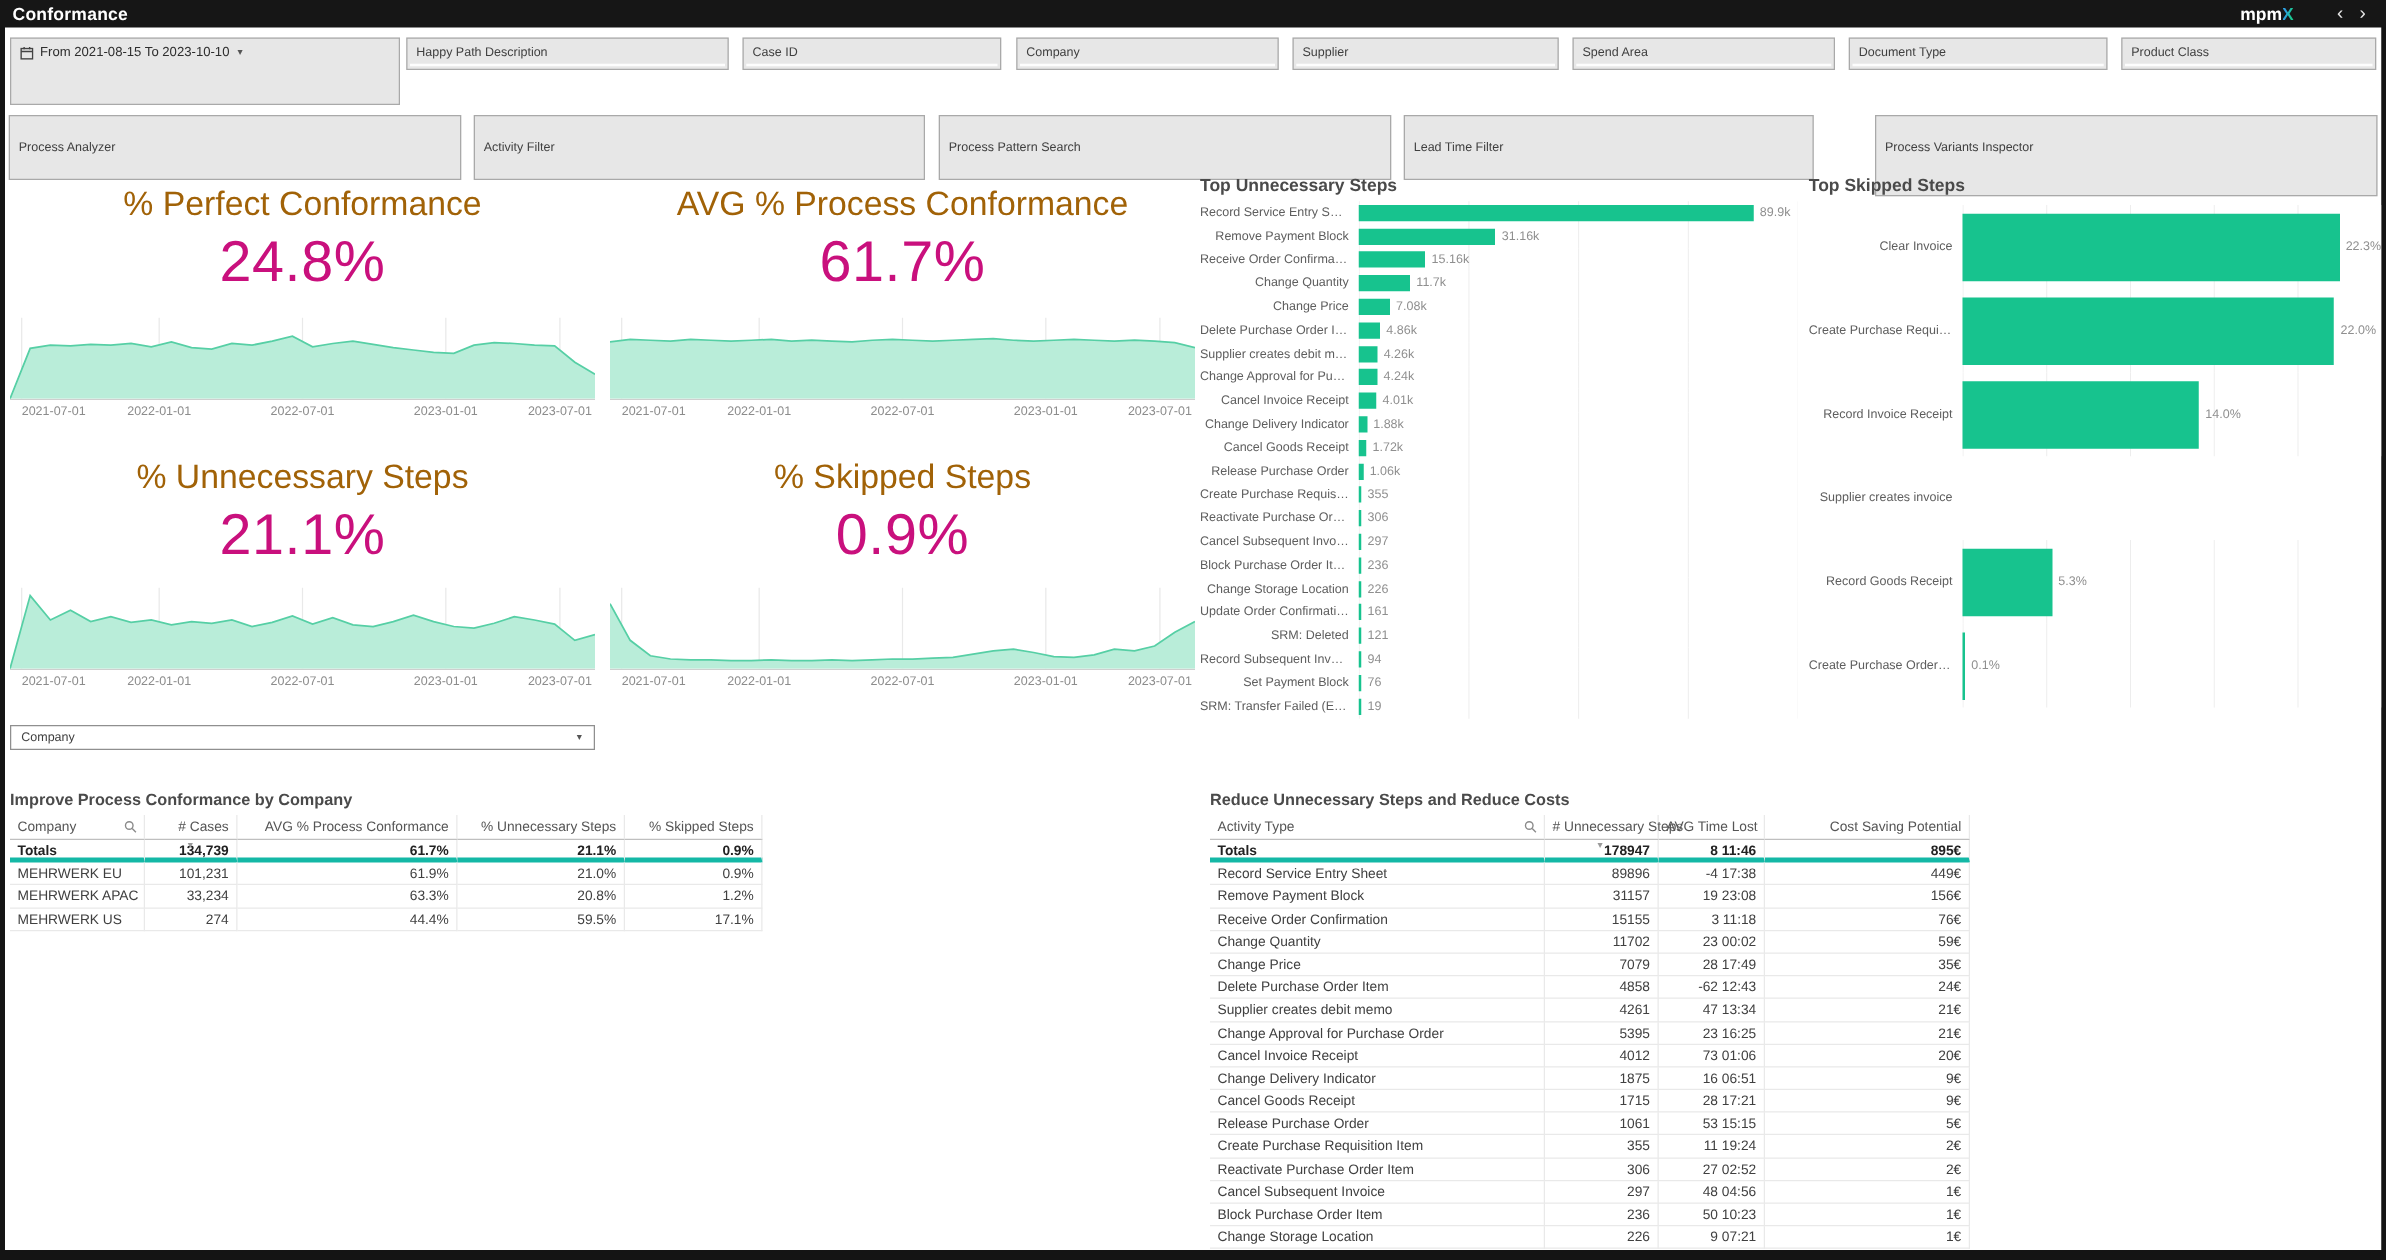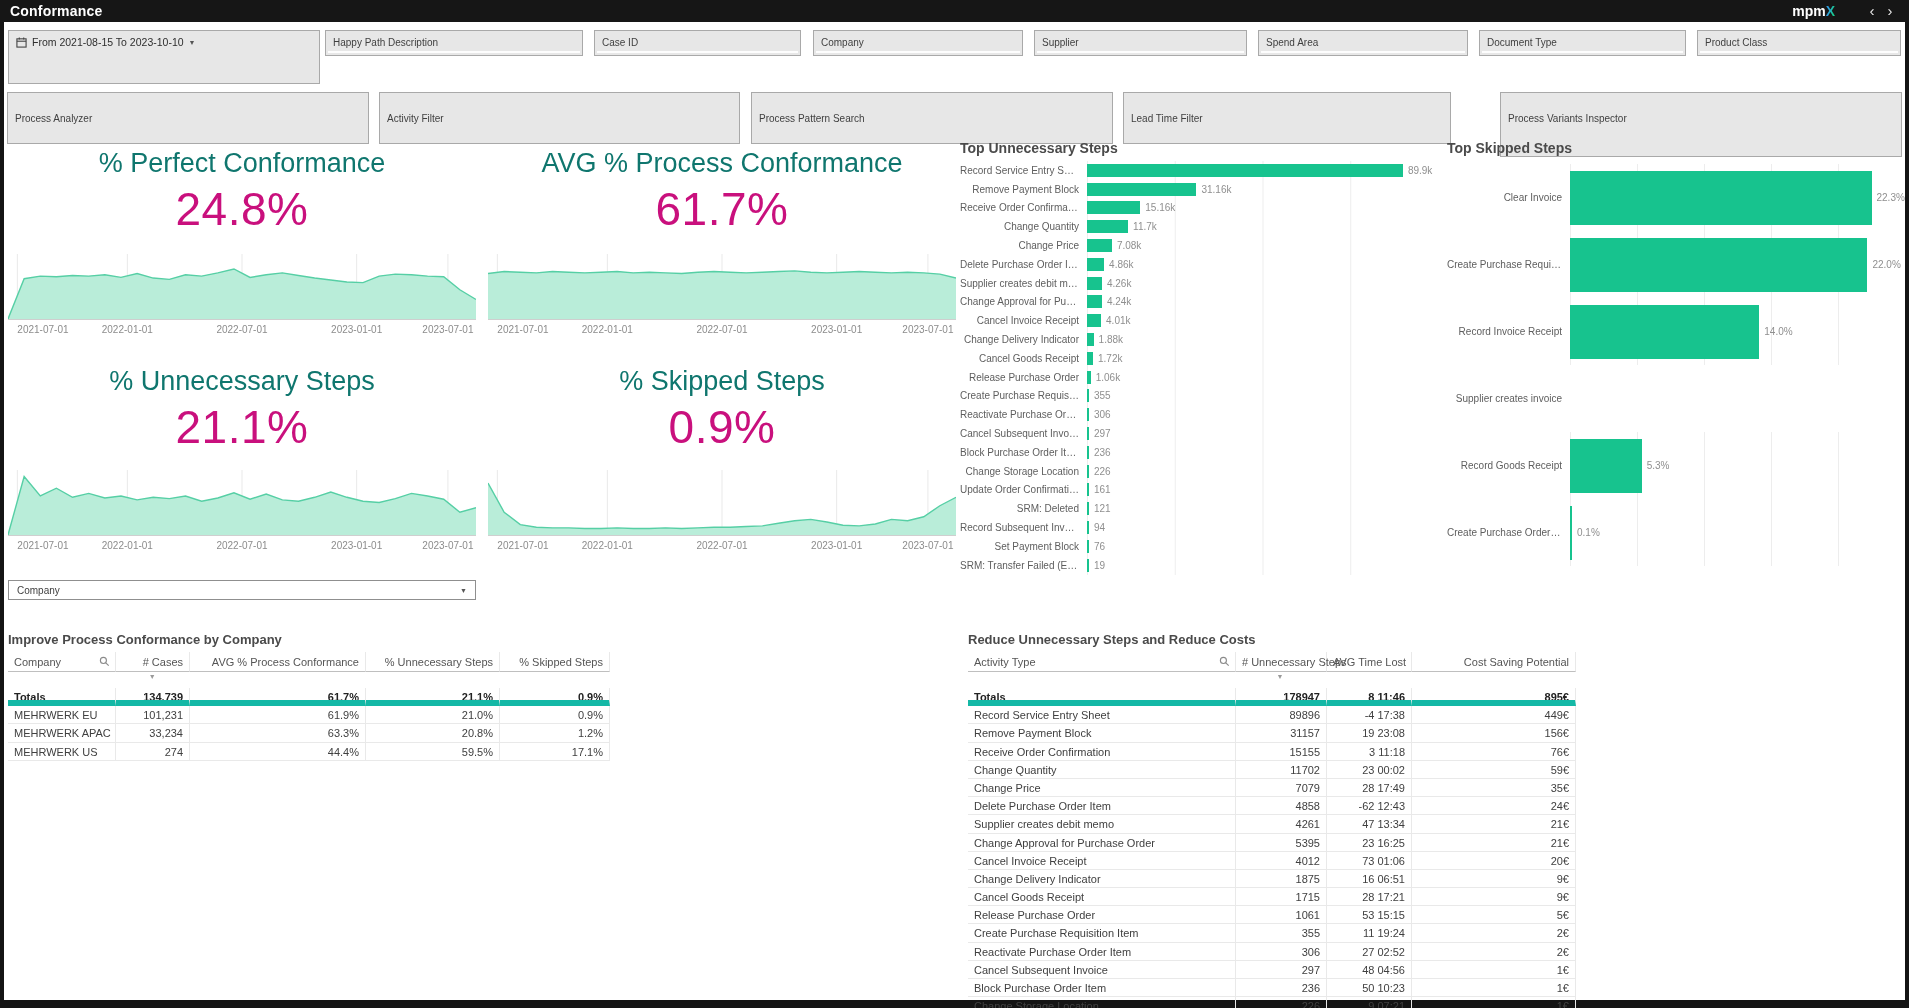--- a/index.html
+++ b/index.html
@@ -30,21 +30,21 @@
   .fbox .flabel { font-size:10px; color:#3f3f3f; padding:6px 7px 0 7px; display:block;
                   white-space:nowrap; overflow:hidden; }
   .fbox.small::after { content:""; position:absolute; left:2px; right:2px; bottom:2px; height:2px; background:#fdfdfd; }
   .fbox.big .flabel { padding-top:5px; }
   .datebox { position:absolute; background:#e7e7e7; border:1px solid #a9a9a9; }
   .datebox .daterow { display:flex; align-items:center; gap:5px; padding:5px 7px; }
   .datebox .datetext { font-size:10.5px; color:#2e2e2e; }
   .caret { font-size:7px; color:#555; }
 
   
-  .kpi-title { position:absolute; width:468px; text-align:center; font-size:27px; color:#0f766e; }
+  .kpi-title { position:absolute; width:468px; text-align:center; font-size:27px; color:#a16207; }
   .kpi-value { position:absolute; width:468px; text-align:center; font-size:46px; font-weight:500;
                color:var(--pink,#c9107d); letter-spacing:.5px; }
 
   
   .spark { position:absolute; width:468px; height:66px; border-bottom:1px solid #cfcfcf; }
   .spark svg { display:block; width:100%; height:100%; }
   .ticks { position:absolute; width:468px; height:13px; }
   .tick { position:absolute; top:2px; transform:translateX(-50%); font-size:10px; color:#8c8c8c; white-space:nowrap; }
   .tick:first-child { transform:none; }
 
@@ -78,21 +78,21 @@
   .thead { display:flex; }
   .th { position:relative; padding:4px 6px 3px 6px; color:#555; border-bottom:1px solid #bfbfbf;
         border-right:1px solid #e9e9e9; height:20px; white-space:nowrap; overflow:visible; cursor:pointer; }
   .th.num { text-align:right; }
   .mag { position:absolute; right:5px; top:4px; width:11px; height:11px; }
   .sort { position:absolute; left:45%; bottom:-9px; font-size:7px; color:#9a9a9a; z-index:2; }
   .tr { display:flex; }
   .td { padding:3px 6px; height:18.2px; border-bottom:1px solid #e9e9e9; border-right:1px solid #e9e9e9;
         white-space:nowrap; overflow:hidden; }
   .td.num { text-align:right; }
-  .tr.totals .td { font-weight:700; color:#222; border-bottom:6px solid #14b8a6;margin-top:16px; }
+  .tr.totals .td { font-weight:700; color:#222; border-bottom:4px solid #14b8a6; }
   #table-left .th:nth-child(1), #table-left .td:nth-child(1){ width:108px; }
   #table-left .th:nth-child(2), #table-left .td:nth-child(2){ width:74px; }
   #table-left .th:nth-child(3), #table-left .td:nth-child(3){ width:176px; }
   #table-left .th:nth-child(4), #table-left .td:nth-child(4){ width:134px; }
   #table-left .th:nth-child(5), #table-left .td:nth-child(5){ width:110px; }
   #table-right .th:nth-child(1), #table-right .td:nth-child(1){ width:268px; }
   #table-right .th:nth-child(2), #table-right .td:nth-child(2){ width:91px; }
   #table-right .th:nth-child(3), #table-right .td:nth-child(3){ width:85px; }
   #table-right .th:nth-child(4), #table-right .td:nth-child(4){ width:164px; }
 </style>

